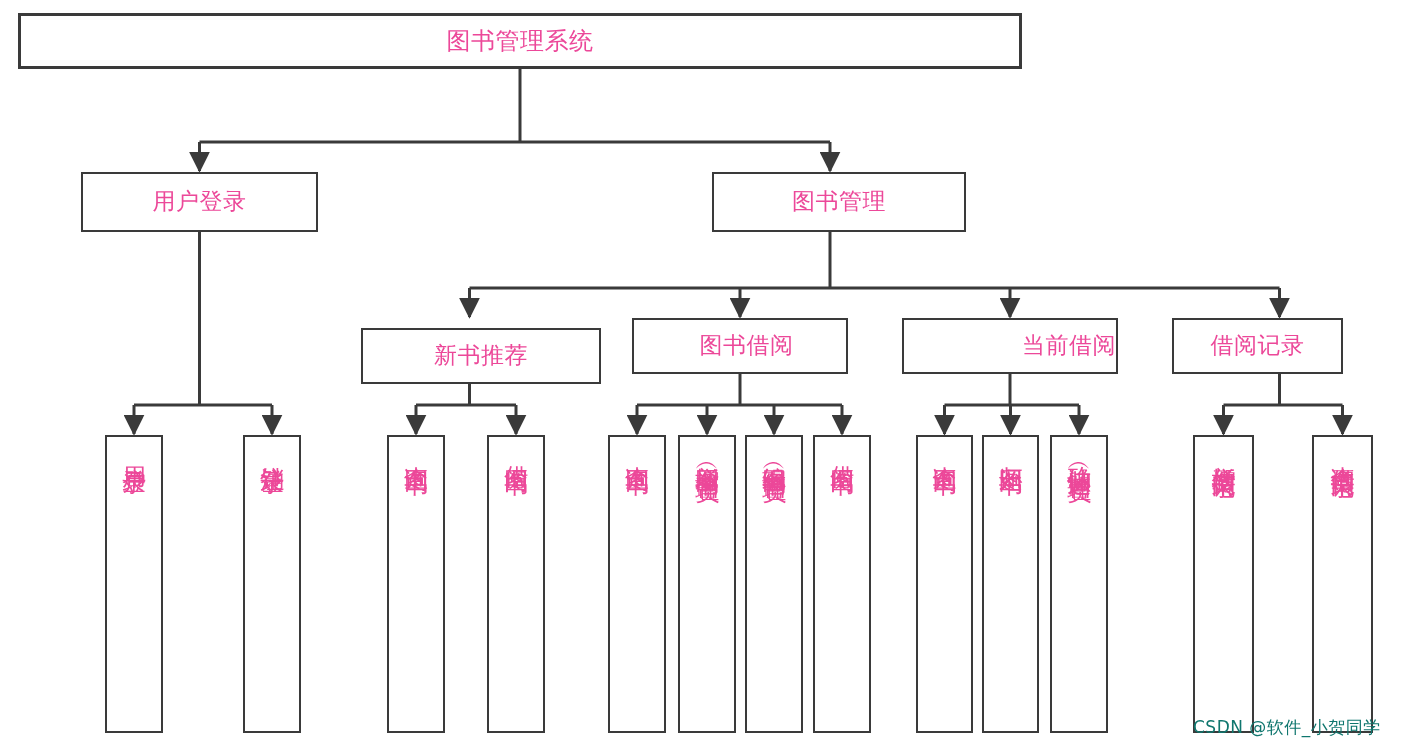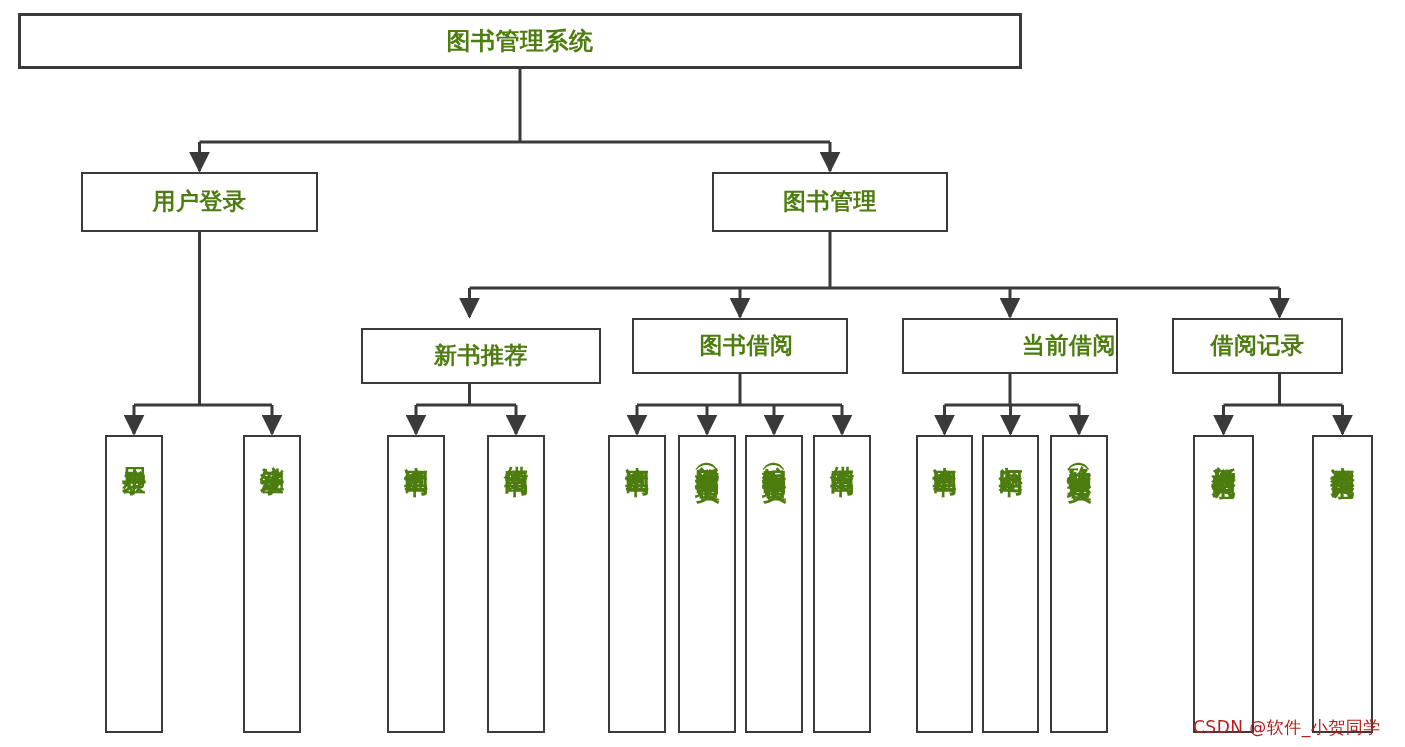--- a/index.html
+++ b/index.html
@@ -27,23 +27,22 @@
     pointer-events: none;
   }
   .node {
     position: absolute;
     box-sizing: border-box;
     background: #ffffff;
     border: 2px solid #3a3a3a;
     display: flex;
     align-items: center;
     justify-content: center;
-    color: #4d7c0f;
+    color: #ec4899;
     z-index: 2;
-    font-weight: bold;
   }
   .node.root {
     border-width: 3px;
   }
   .node .label {
     display: block;
     text-align: center;
     line-height: 1.18;
     letter-spacing: 0.5px;
     white-space: nowrap;
@@ -66,21 +65,21 @@
     line-height: 1.1;
     letter-spacing: 2px;
     white-space: normal;
     max-height: 272px;
   }
   .node.vertical.tall .label {
     max-height: 288px;
   }
   .watermark {
     position: absolute;
-    color: #b91c1c;
+    color: #0f766e;
     font-size: 17px;
     letter-spacing: 0.5px;
     white-space: nowrap;
     z-index: 5;
     font-family: "DejaVu Sans", "Liberation Sans", sans-serif;
   }
 </style>
 </head>
 <body>
 
@@ -128,21 +127,21 @@
       </g>
   </svg>
 
   <div class="watermark" style="left: 1193px; top: 716px;">CSDN @软件_小贺同学</div>
 <div class="node horizontal root tall" style="left: 18px; top: 13px; width: 1004px; height: 56px;">
       <span class="label">图书管理系统</span>
     </div>
     <div class="node horizontal" style="left: 81px; top: 172px; width: 237px; height: 60px;">
       <span class="label">用户登录</span>
     </div>
-    <div class="node horizontal" style="left: 712px; top: 172px; width: 236px; height: 60px;">
+    <div class="node horizontal" style="left: 712px; top: 172px; width: 254px; height: 60px;">
       <span class="label">图书管理</span>
     </div>
     <div class="node horizontal" style="left: 361px; top: 328px; width: 240px; height: 56px;">
       <span class="label">新书推荐</span>
     </div>
     <div class="node horizontal" style="left: 632px; top: 318px; width: 216px; height: 56px; padding-left: 13px;">
       <span class="label">图书借阅</span>
     </div>
     <div class="node horizontal" style="left: 902px; top: 318px; width: 216px; height: 56px; justify-content: flex-end;">
       <span class="label">当前借阅</span>

